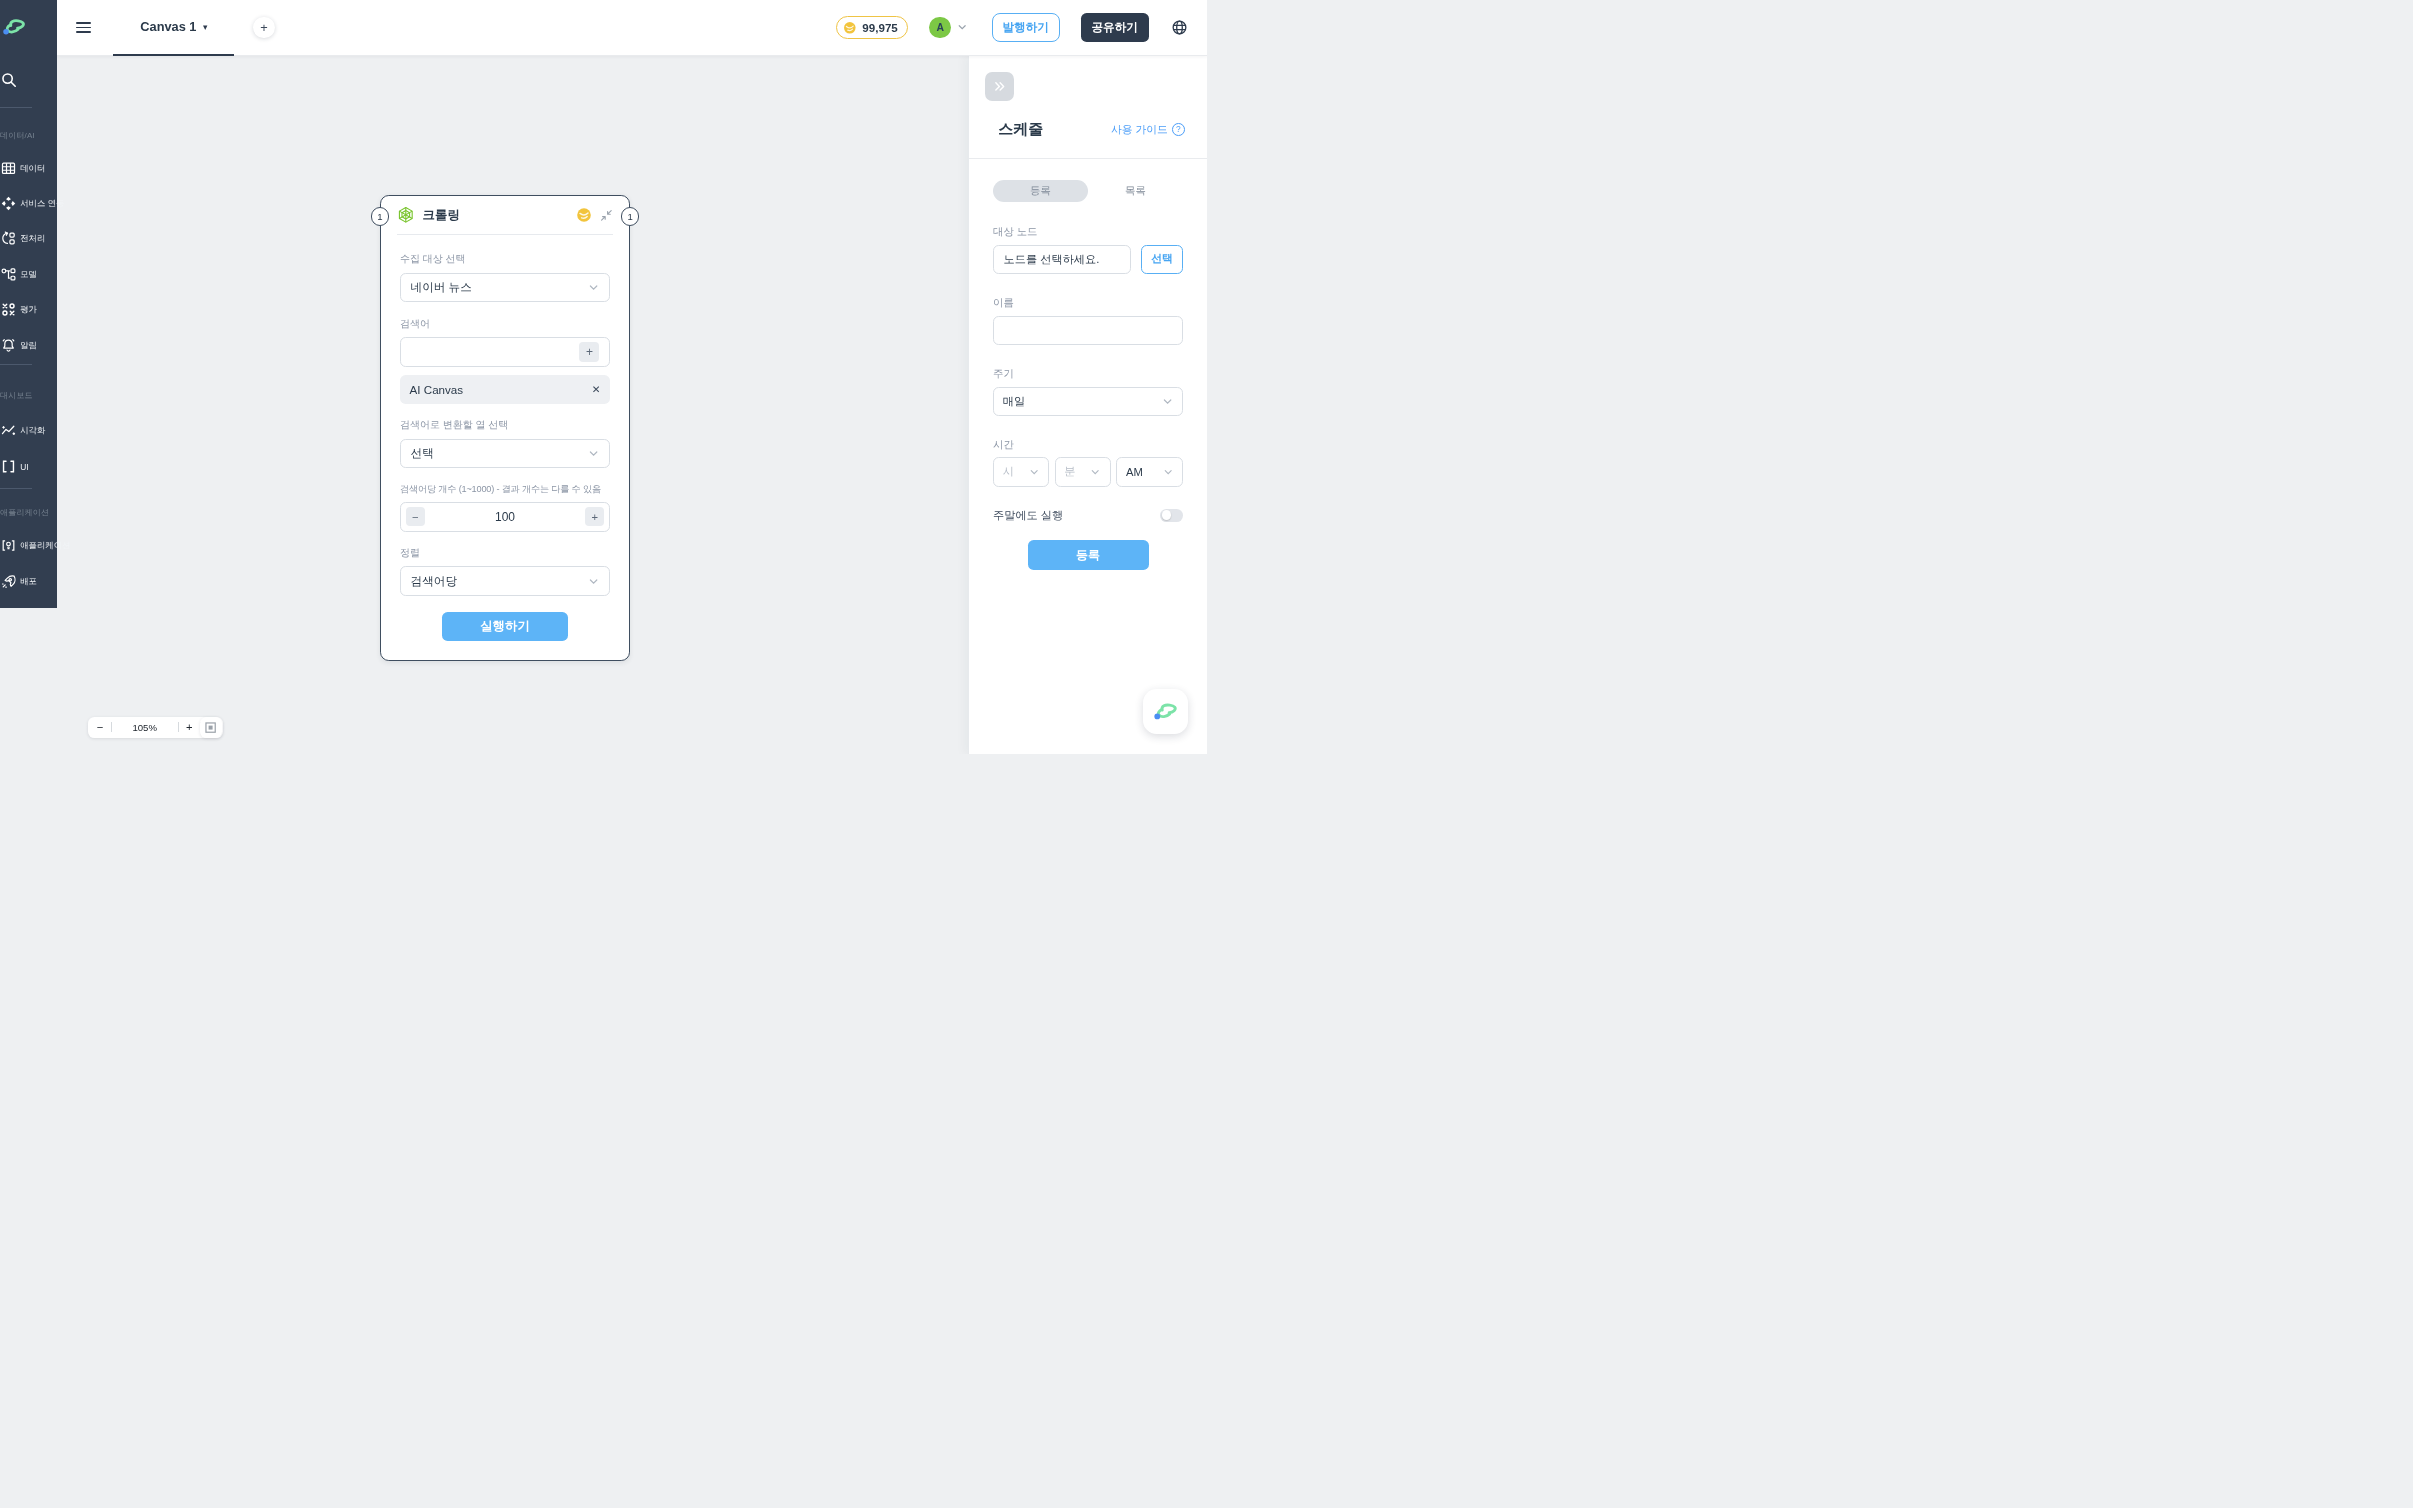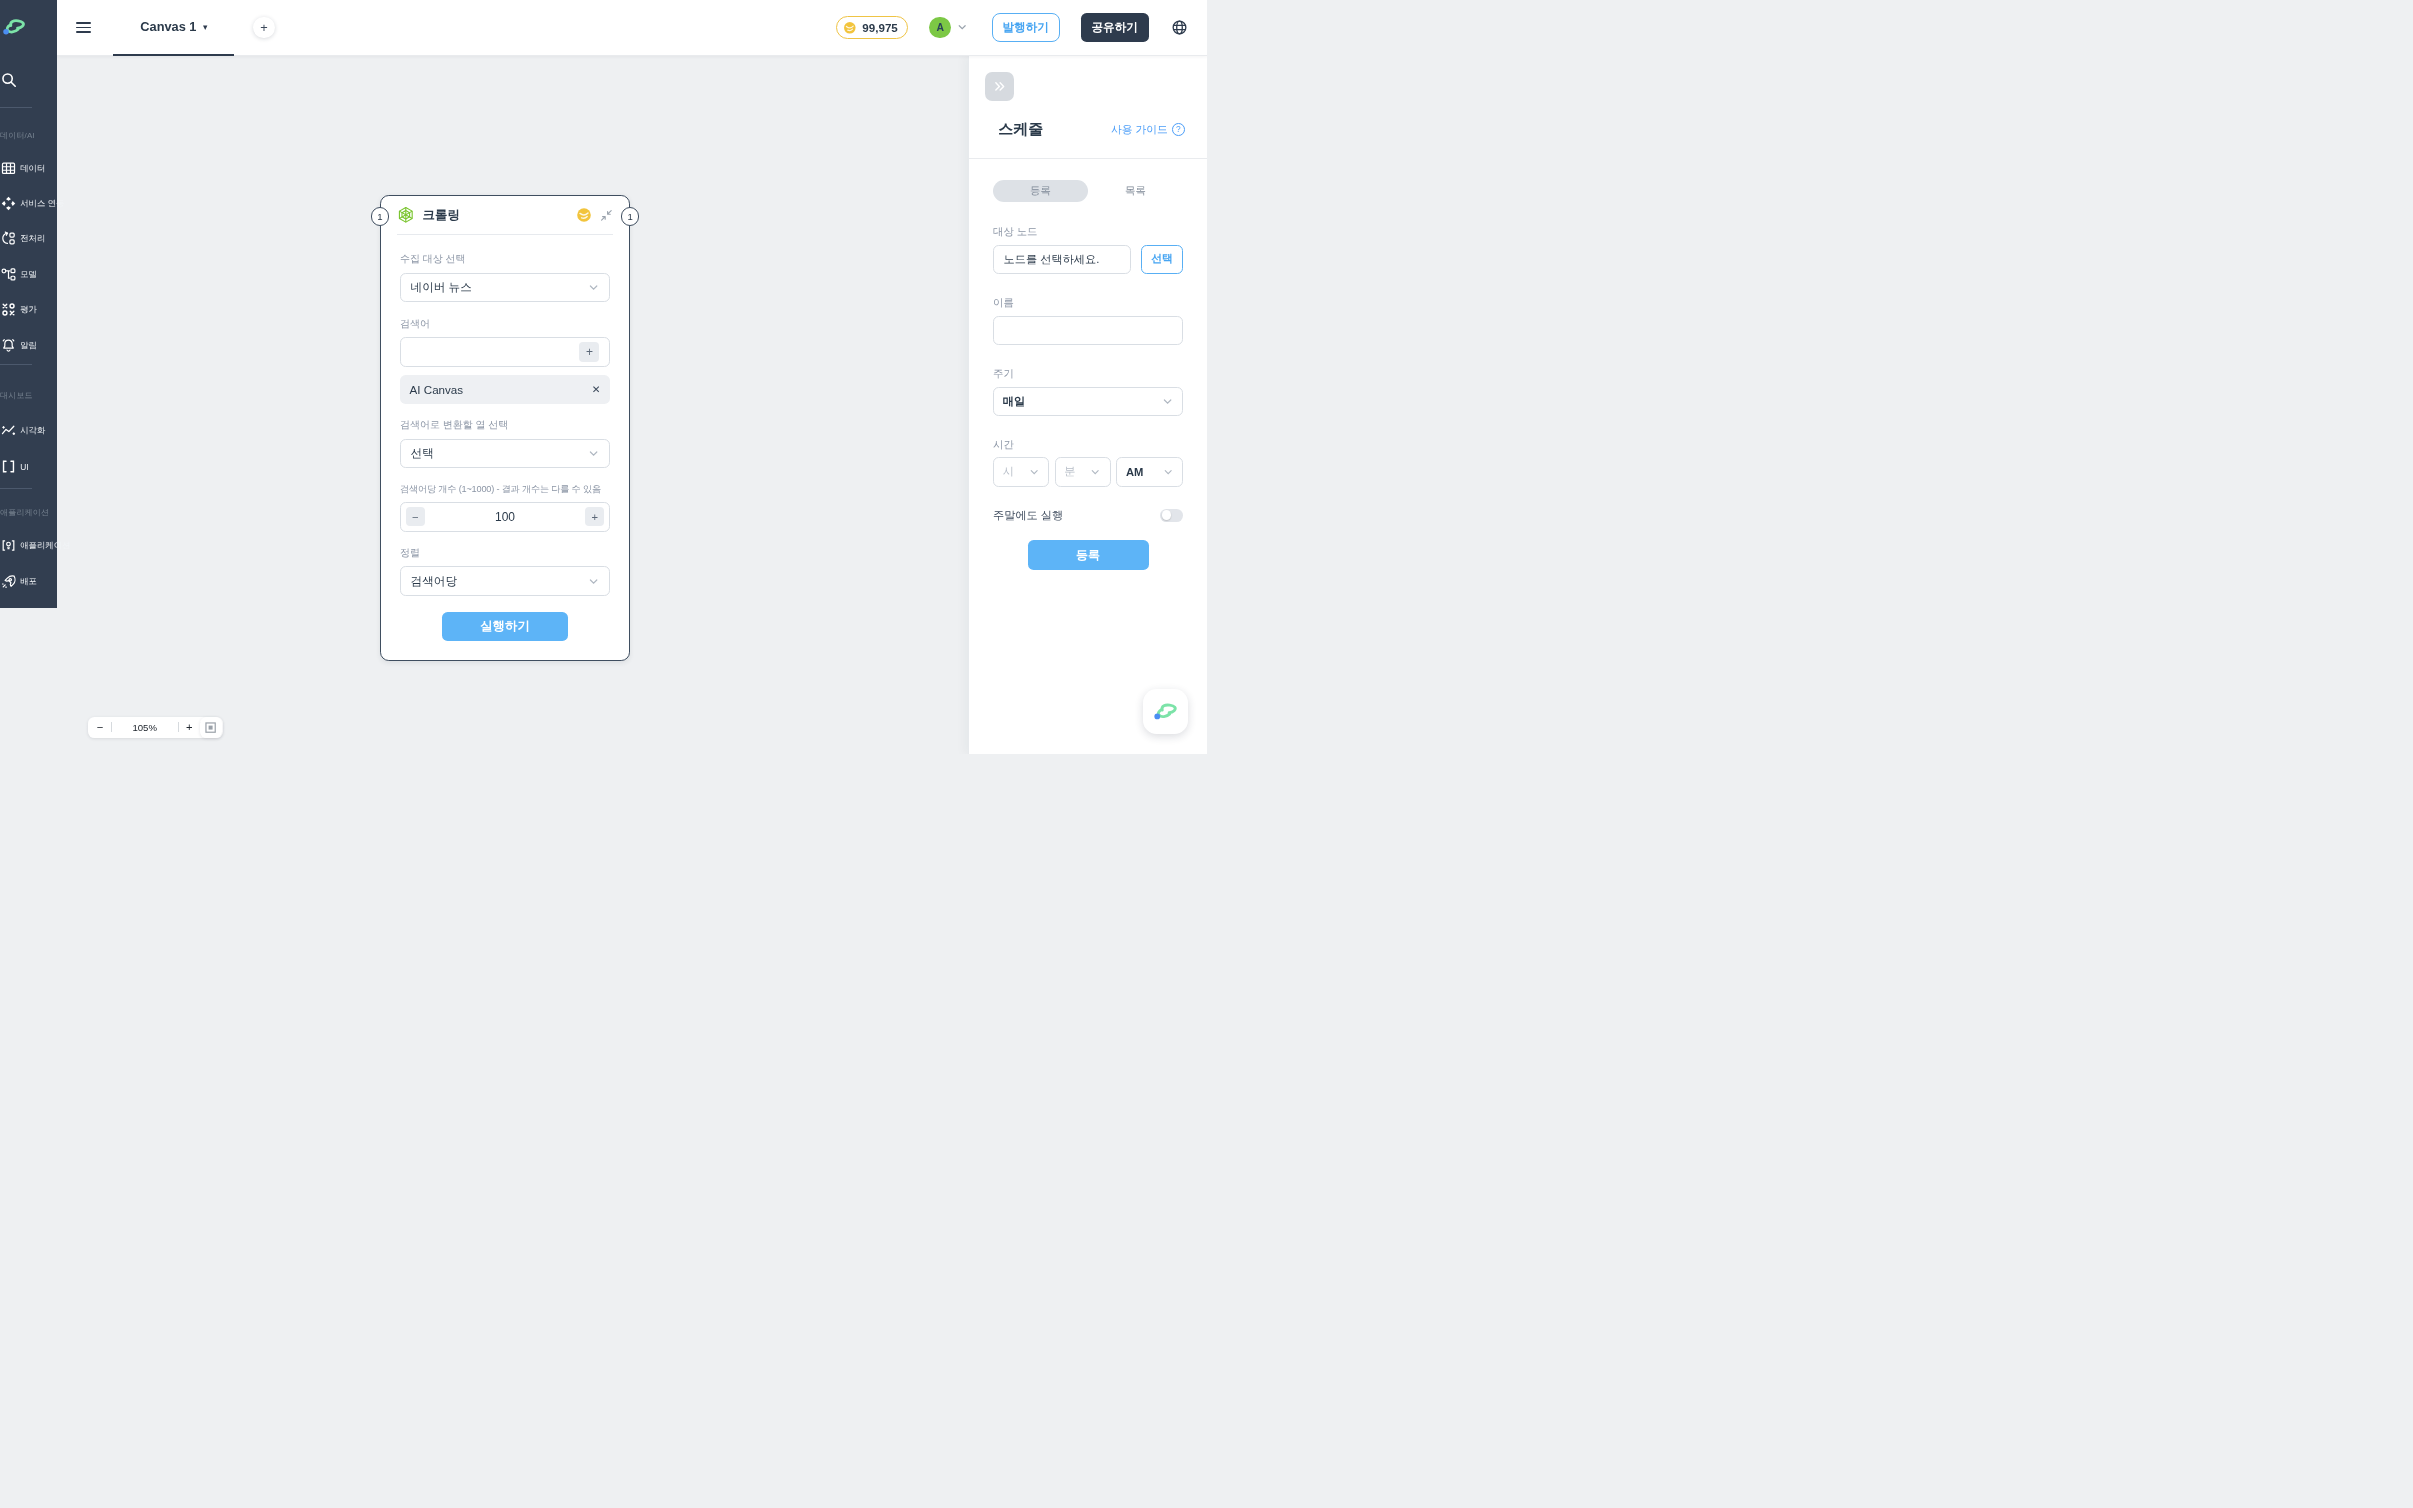--- a/index.html
+++ b/index.html
@@ -78,21 +78,21 @@
   .ptab { flex:1; height:21.5px; display:flex; align-items:center; justify-content:center; font-size:10.4px; color:#7d8795; cursor:pointer; }
   .ptab.active { background:#dde1e6; border-radius:11.2px; }
   .panel-form { position:absolute; left:24px; right:24px; top:169px; }
   .p-label { font-size:10.4px; color:#8b95a5; margin:0 0 5.6px; }
   .p-row { display:flex; gap:9.6px; }
   .p-input { height:29.5px; border:0.8px solid #d9dee4; border-radius:5.6px; background:#fff; padding:0 9.6px; font-size:11.2px; color:#2b3a4a; width:100%; outline:none; font-family:inherit; }
   .p-input.short { flex:1; }
   .btn-select { width:42px; height:29.5px; border:1.2px solid #58aff4; border-radius:5.6px; background:#fff; color:#47a5f2; font-size:10.8px; font-weight:bold; display:flex; align-items:center; justify-content:center; cursor:pointer; flex:none; }
   .gap28 { height:22.3px; } .gap27 { height:21.5px; }
   .p-select { height:29.5px; border:0.8px solid #d9dee4; border-radius:5.6px; background:#fff; display:flex; align-items:center; padding:0 8.8px; font-size:11.2px; color:#2b3a4a; cursor:pointer; }
-  .p-select .val { flex:1;font-weight:bold; } .p-select .ph { flex:1; color:#b6bdc7; }
+  .p-select .val { flex:1; } .p-select .ph { flex:1; color:#b6bdc7; }
   .time-row { display:flex; gap:5.6px; }
   .time-row .p-select { flex:1; } .time-row .p-select.ampm { flex:1.3; }
   .toggle-row { margin-top:21px; display:flex; align-items:center; }
   .toggle-label { font-size:11.2px; color:#3d4a5c; }
   .switch { margin-left:auto; width:23px; height:12.8px; border-radius:6.4px; background:#e2e5ea; position:relative; cursor:pointer; }
   .switch .knob { position:absolute; left:1.6px; top:1.6px; width:9.6px; height:9.6px; border-radius:50%; background:#fff; box-shadow:0 0.8px 1.6px rgba(0,0,0,.2); }
   .submit-btn { margin:17.6px auto 0; width:121px; height:29.5px; border-radius:5.6px; background:#5db4f7; color:#fff; font-size:12px; font-weight:bold; display:flex; align-items:center; justify-content:center; cursor:pointer; }
 
   .fab-logo { position:absolute; right:19px; bottom:20px; width:45px; height:45px; border-radius:13.6px; background:#fff; box-shadow:0 2.4px 8px rgba(30,40,60,.16); display:flex; align-items:center; justify-content:center; cursor:pointer; z-index:40; }
 

